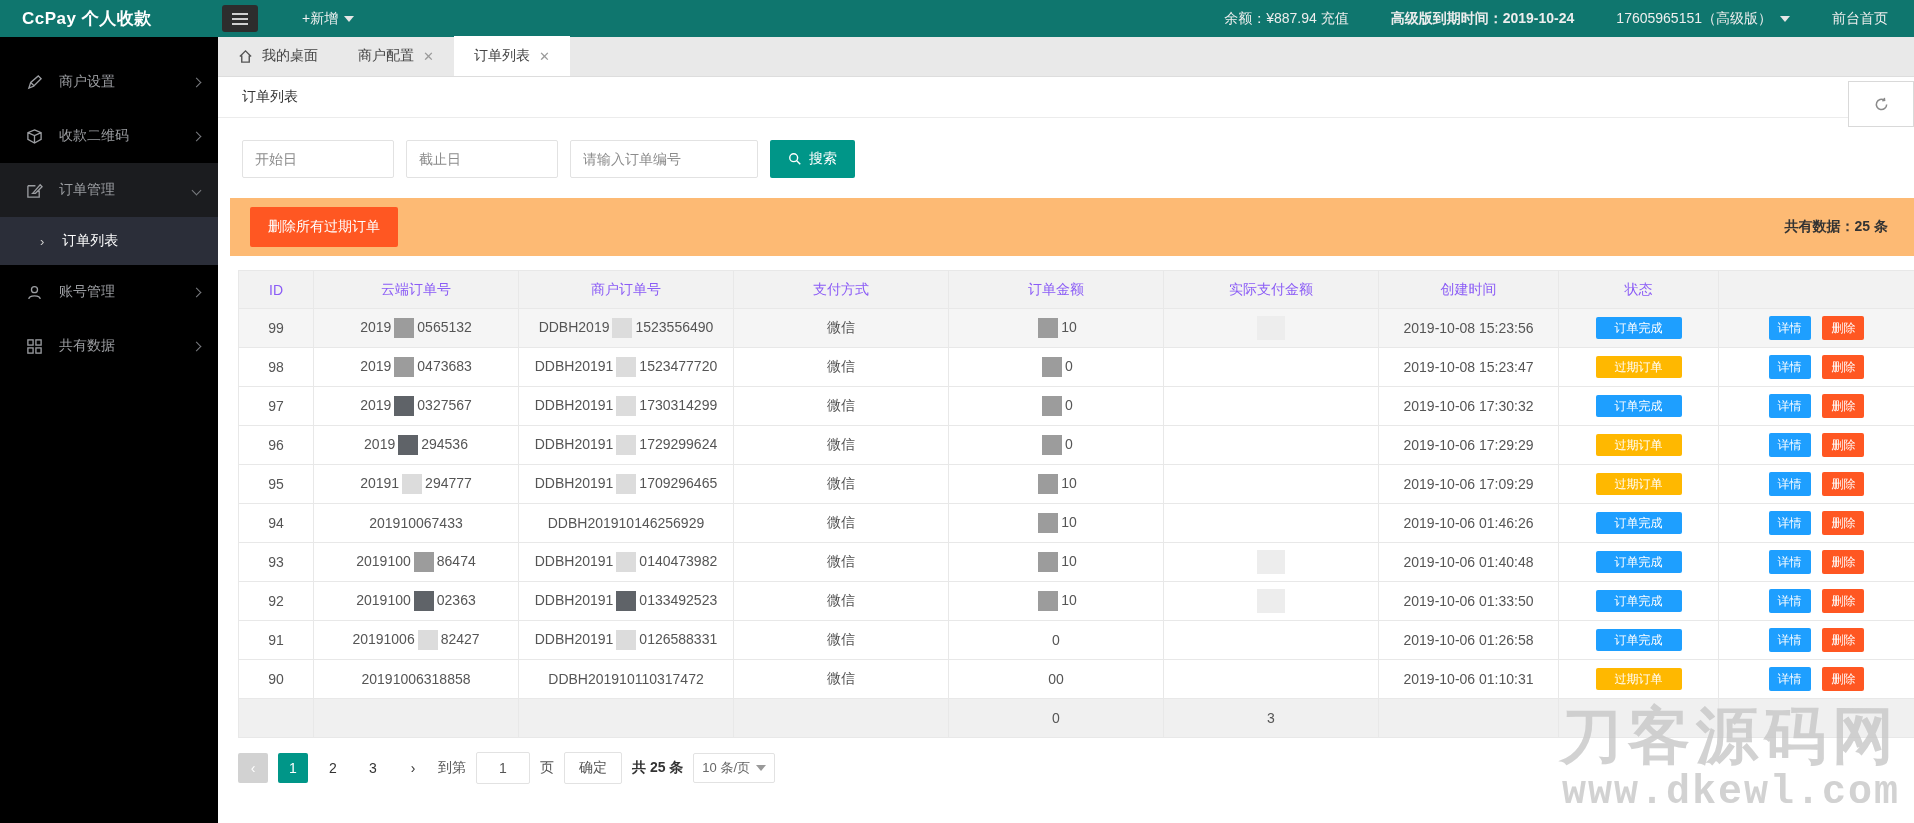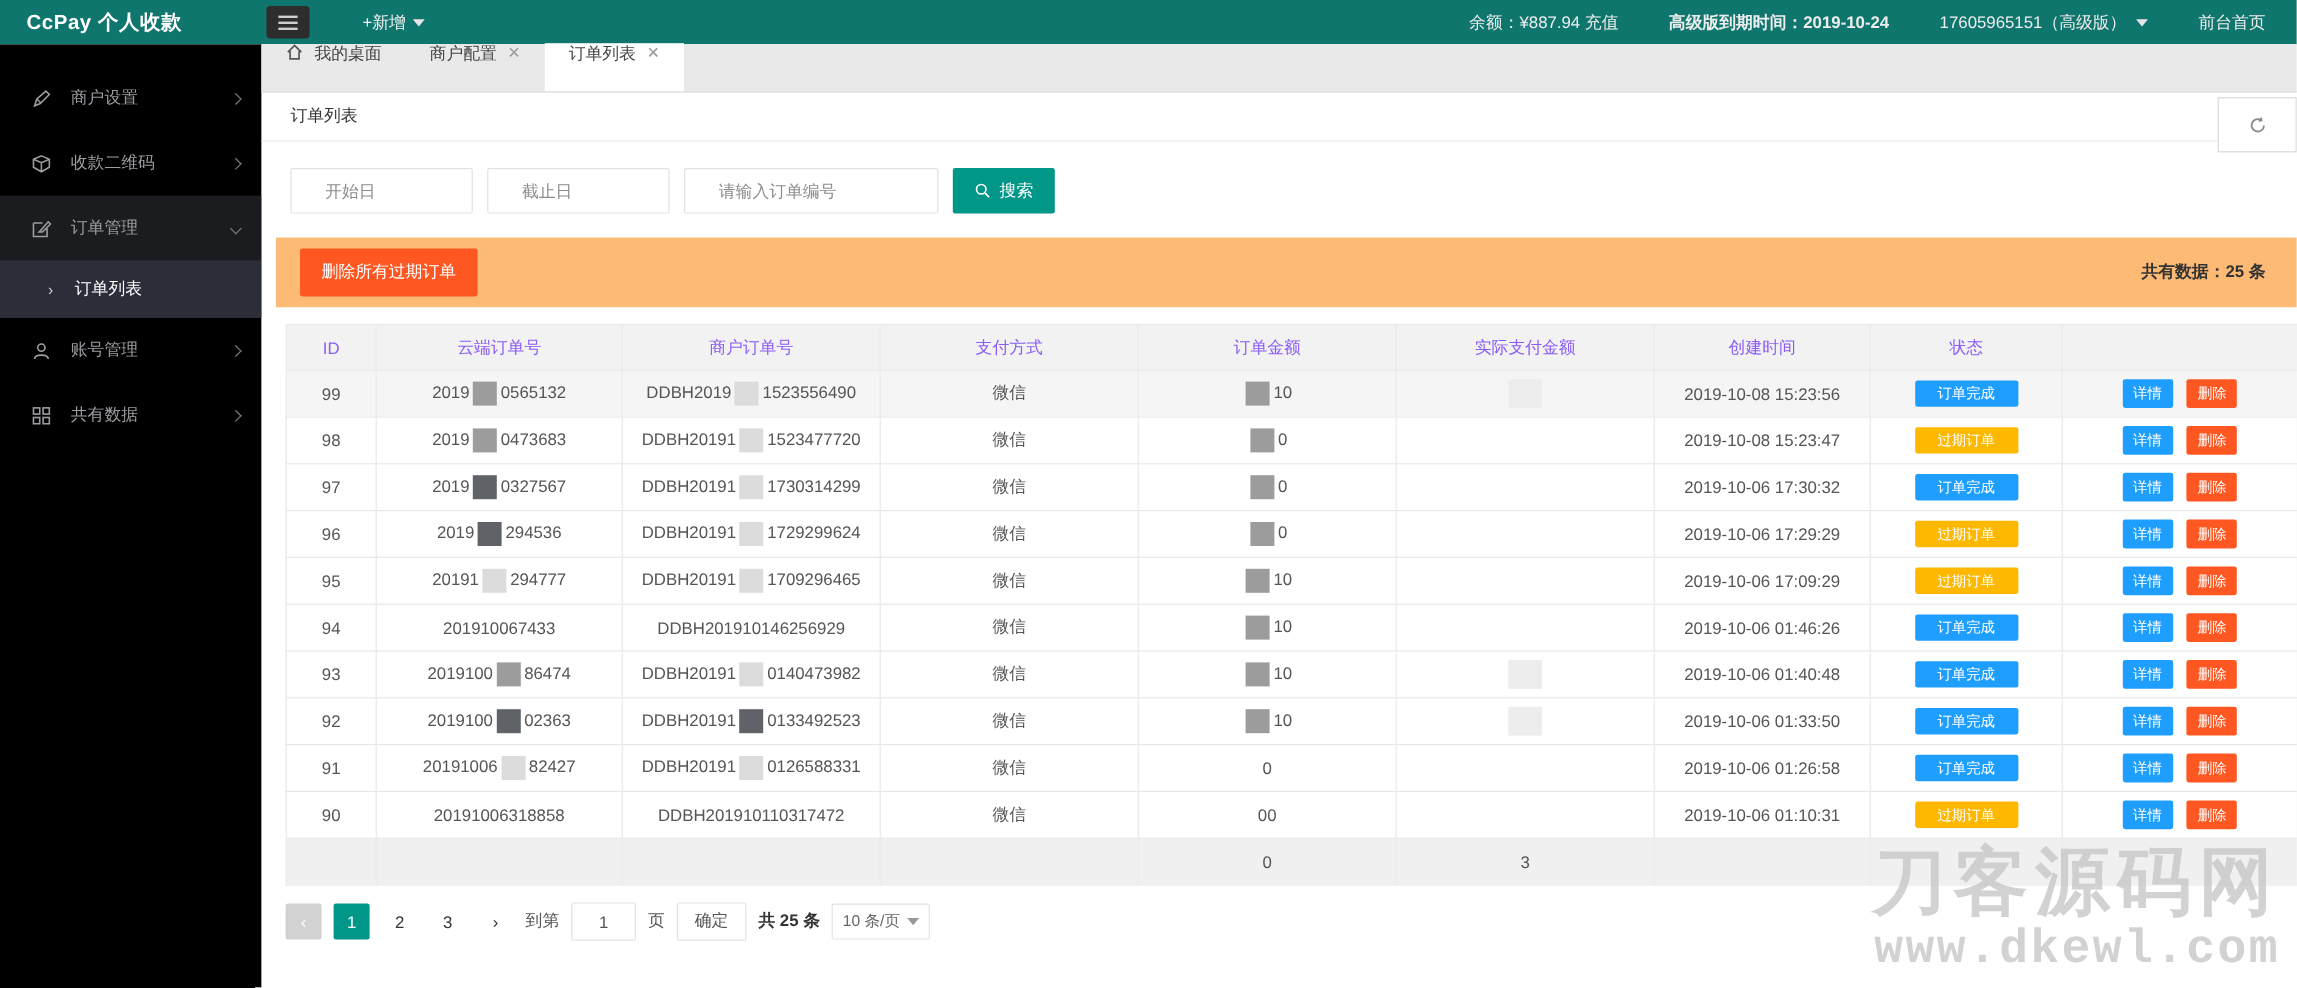--- a/index.html
+++ b/index.html
@@ -28,36 +28,36 @@
   .chev.down { transform:rotate(45deg); }
   .nav-group { background:#1b1c1f; }
   .nav-sub { height:48px; display:flex; align-items:center; padding-left:40px; font-size:14px; color:#fff; background:#2b2e39; cursor:pointer; }
   .nav-sub .arrow { color:#cfcfcf; font-size:13px; margin-right:18px; }
   .icon-svg { width:17px; height:17px; stroke:#9b9da1; fill:none; stroke-width:1.4; flex:0 0 17px; }
 
   .main { flex:1; display:flex; flex-direction:column; background:#fff; position:relative; min-width:0; }
 
   
   .tabbar { height:40px; background:#e9e9e9; display:flex; align-items:flex-end; flex:0 0 40px; border-bottom:1px solid #ddd; }
-  .tab { height:40px; display:flex; gap:9px; padding:0 20px; font-size:14px; color:#444; cursor:pointer; }
+  .tab { height:40px; display:flex; align-items:center; gap:9px; padding:0 20px; font-size:14px; color:#444; cursor:pointer; }
   .tab.active { background:#fff; }
   .tab .x { color:#9a9a9a; font-size:13px; }
   .home-ico { width:15px; height:15px; stroke:#555; fill:none; stroke-width:1.5; }
 
   
   .titlebar { height:41px; display:flex; align-items:center; border-bottom:1px solid #ececec; padding-left:24px; font-size:14px; color:#333; position:relative; flex:0 0 41px; }
   .refresh-btn { position:absolute; right:0; top:4px; width:66px; height:46px; border:1px solid #d9d9d9; background:#fff; display:flex; align-items:center; justify-content:center; cursor:pointer; }
   .refresh-ico { width:15px; height:15px; stroke:#8a8a8a; fill:none; stroke-width:1.6; }
 
   
   .form-row { padding:22px 0 20px 24px; display:flex; gap:12px; align-items:center; flex:0 0 auto; }
-  .inp { height:38px; border:1px solid #e2e2e2; border-radius:2px; padding:0 28px; font-size:14px; color:#333; font-family:"Liberation Sans",sans-serif; }
+  .inp { height:38px; border:1px solid #e2e2e2; border-radius:2px; padding:0 12px; font-size:14px; color:#333; font-family:"Liberation Sans",sans-serif; }
   .inp::placeholder { color:#8c8c8c; }
   .inp.date { width:152px; }
-  .inp.order { width:212px; }
+  .inp.order { width:188px; }
   .search-btn { height:38px; padding:0 18px; background:#009688; color:#fff; border:none; border-radius:2px; font-size:14px; display:flex; align-items:center; gap:7px; cursor:pointer; }
   .mag { width:14px; height:14px; stroke:#fff; fill:none; stroke-width:1.6; }
 
   
   .band { height:58px; background:#fdba74; display:flex; align-items:center; padding:0 26px 0 20px; flex:0 0 58px;margin-left:12px; }
   .danger-btn { height:40px; padding:0 18px; background:#ff5722; color:#fff; border:none; border-radius:2px; font-size:14px; cursor:pointer; }
   .count { margin-left:auto; font-size:14px; font-weight:bold; color:#333; }
 
   
   .table-wrap { margin:14px 0 0 20px; width:1676px; }

